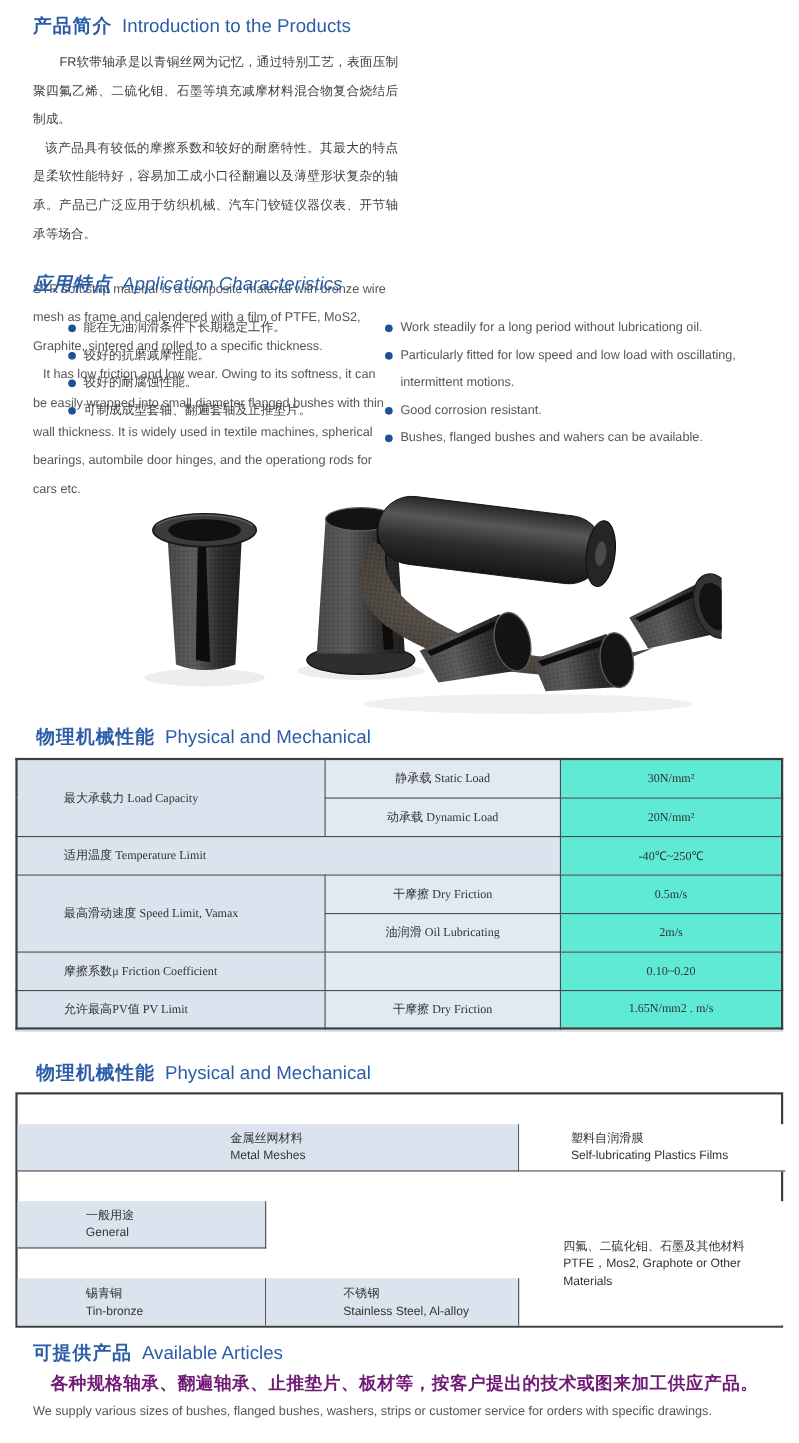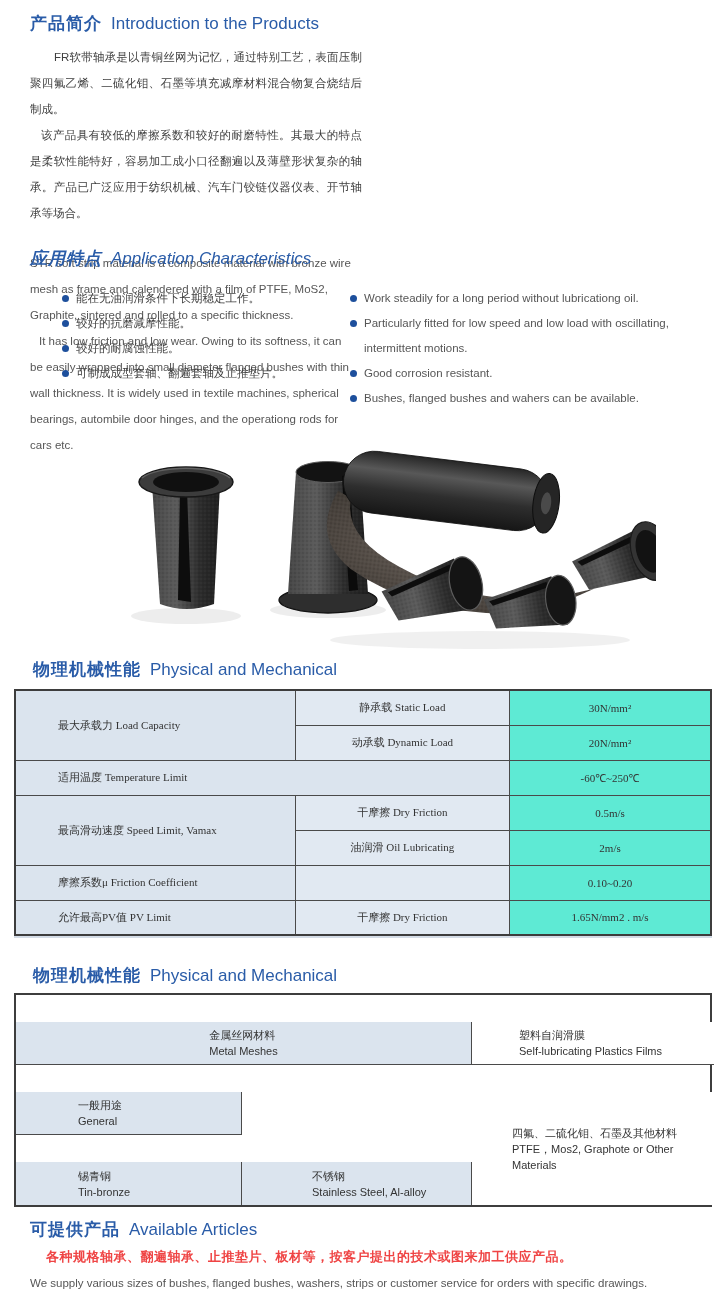--- a/index.html
+++ b/index.html
@@ -57,21 +57,21 @@
   .cell.white{background:#ffffff;}
   .cell.span-top{grid-column:1 / 3;justify-content:center;}
   .cell.right-col{grid-column:3;border-right:none;justify-content:flex-start;padding-left:47px;}
   .cell.right-span{grid-column:3;grid-row:2 / 4;border-right:none;border-bottom:none;
     justify-content:flex-start;padding-left:40px;}
   .cell.pos-a{grid-column:1;justify-content:flex-start;padding-left:62px;}
   .cell.pos-b{grid-column:2;justify-content:flex-start;padding-left:70px;}
   .cell.last-row{border-bottom:none;}
 
   
-  .avail-zh{position:absolute;top:1248px;left:46px;font-size:13px;font-weight:700;color:#ef4444;letter-spacing:.5px;}
+  .avail-zh{position:absolute;top:1248px;left:46px;font-size:16px;font-weight:700;color:#701a75;letter-spacing:.5px;}
   .avail-en{position:absolute;top:1277px;left:30px;font-size:11.5px;color:var(--ink-soft);}
 </style>
 </head>
 <body>
 
 <div class="page">
 
   <div class="sec-head" style="top:12px;left:30px;">
     <span class="zh">产品简介</span><span class="en">Introduction to the Products</span>
   </div>
@@ -216,21 +216,21 @@
       <td class="c-label" rowspan="2">最大承载力 Load Capacity</td>
       <td class="c-sub">静承载 Static Load</td>
       <td class="c-val">30N/mm²</td>
     </tr>
     <tr>
       <td class="c-sub">动承载 Dynamic Load</td>
       <td class="c-val">20N/mm²</td>
     </tr>
     <tr>
       <td class="c-label" colspan="2">适用温度  Temperature Limit</td>
-      <td class="c-val">-60℃~250℃</td>
+      <td class="c-val">-40℃~250℃</td>
     </tr>
     <tr>
       <td class="c-label" rowspan="2">最高滑动速度 Speed Limit, Vamax</td>
       <td class="c-sub">干摩擦 Dry Friction</td>
       <td class="c-val">0.5m/s</td>
     </tr>
     <tr>
       <td class="c-sub">油润滑 Oil Lubricating</td>
       <td class="c-val">2m/s</td>
     </tr>

